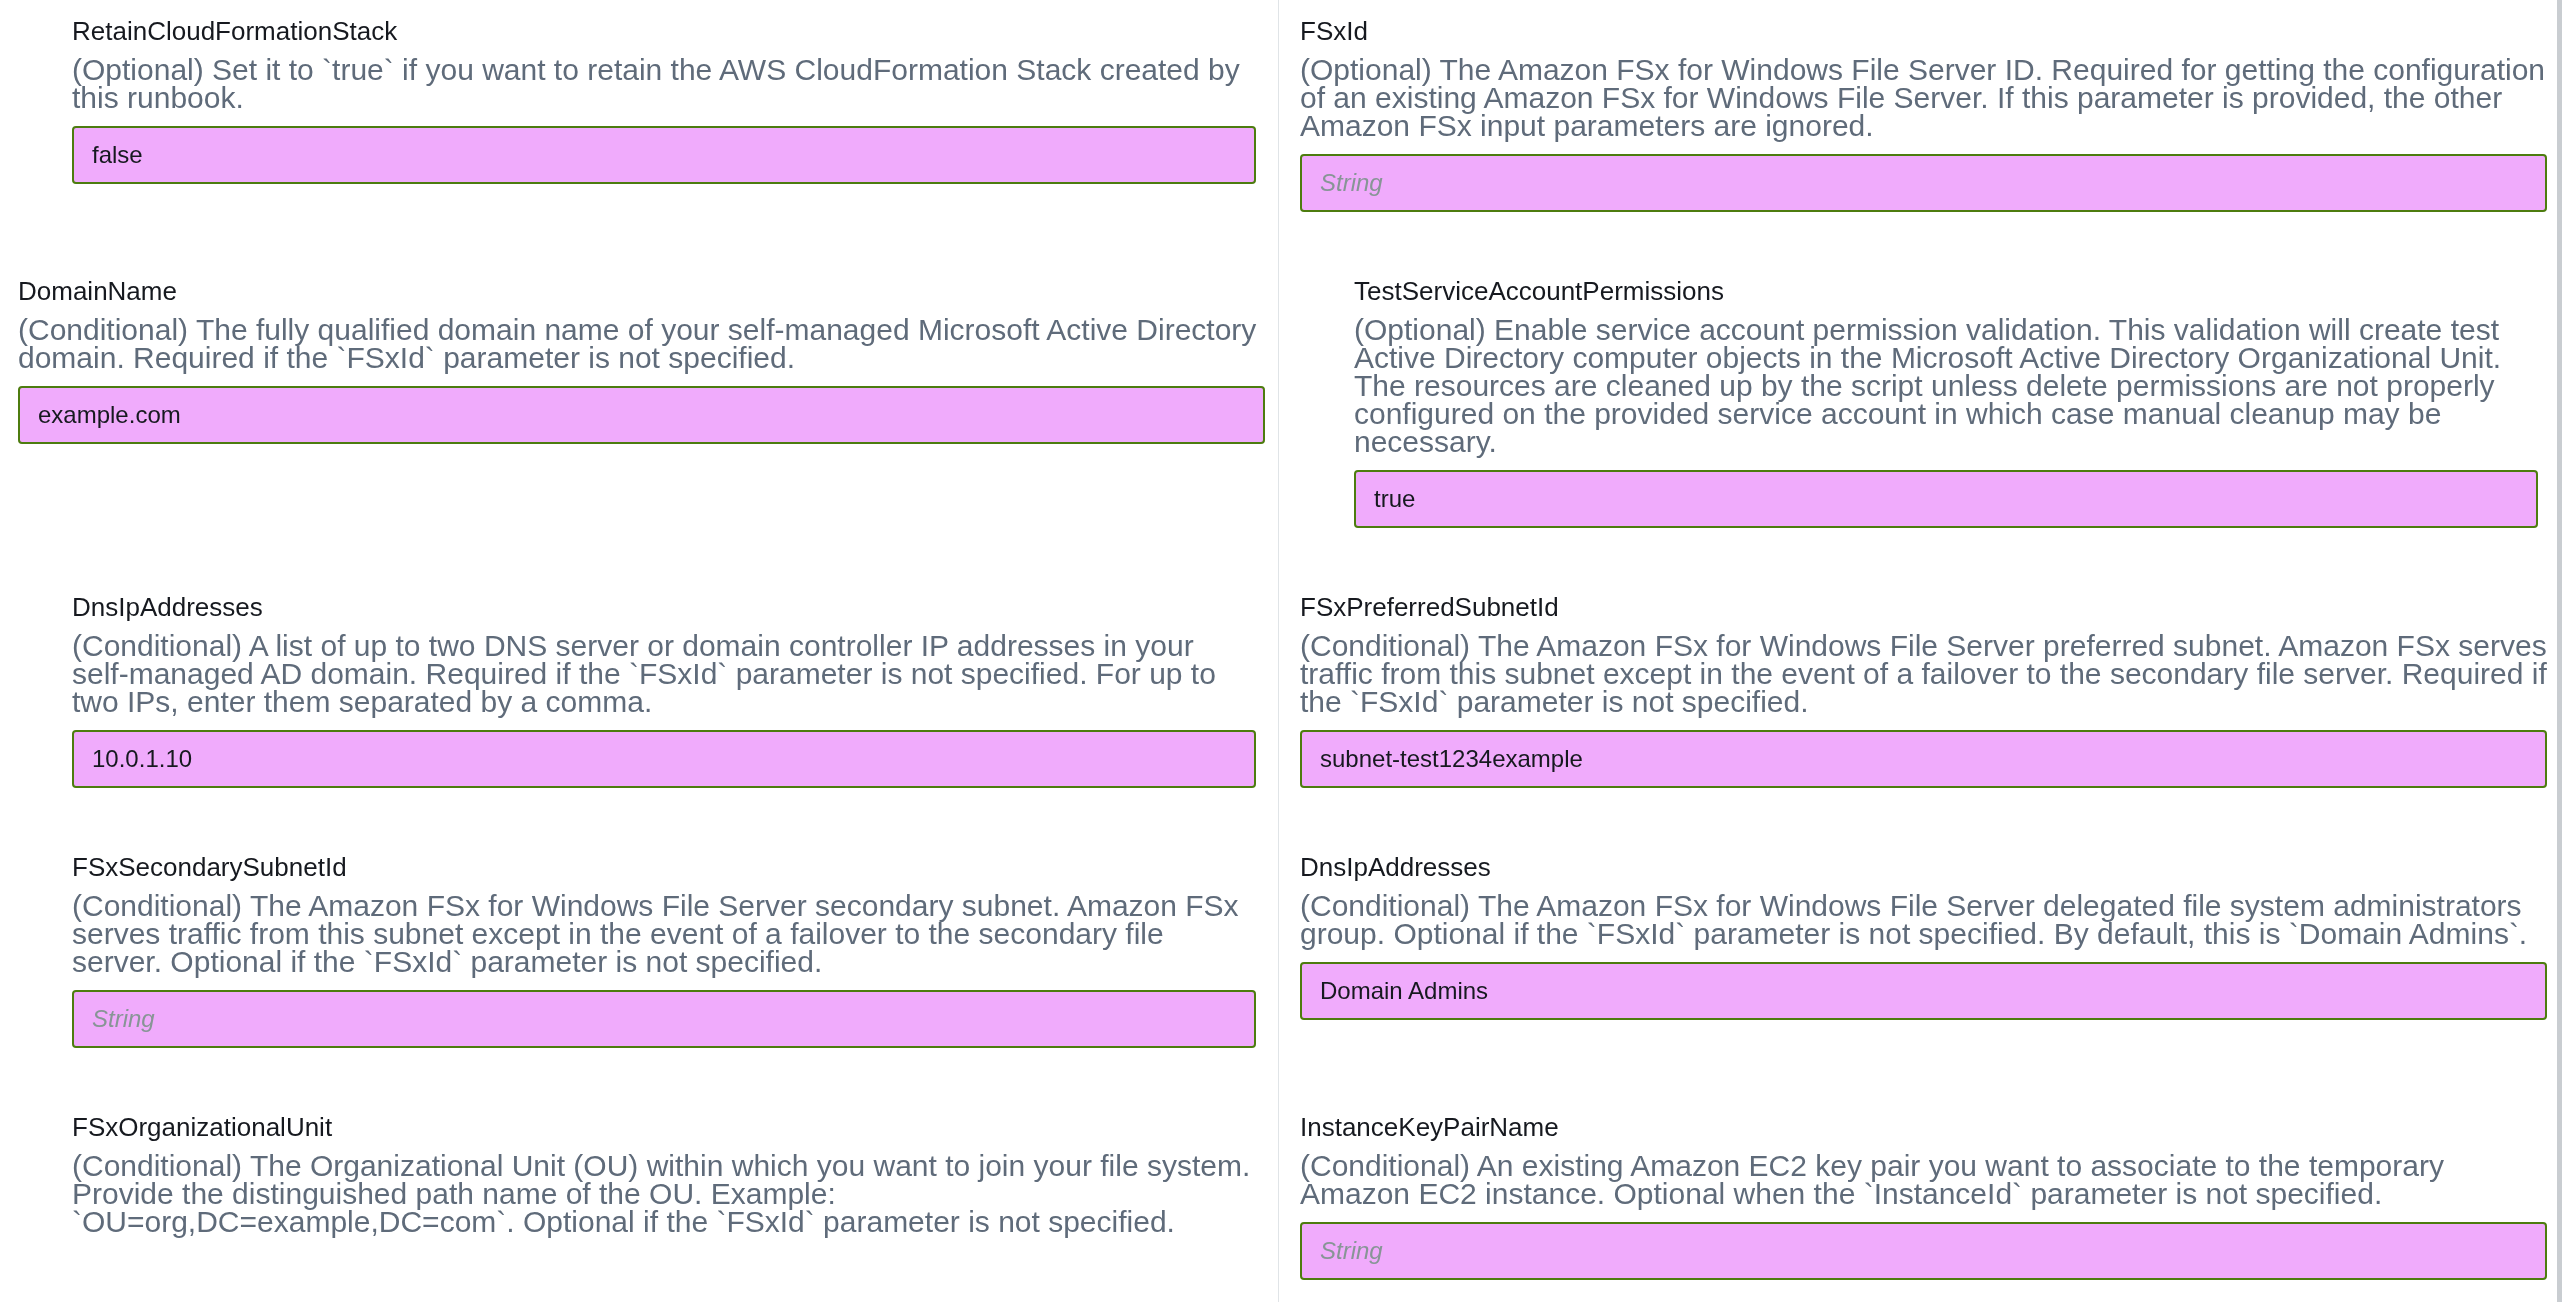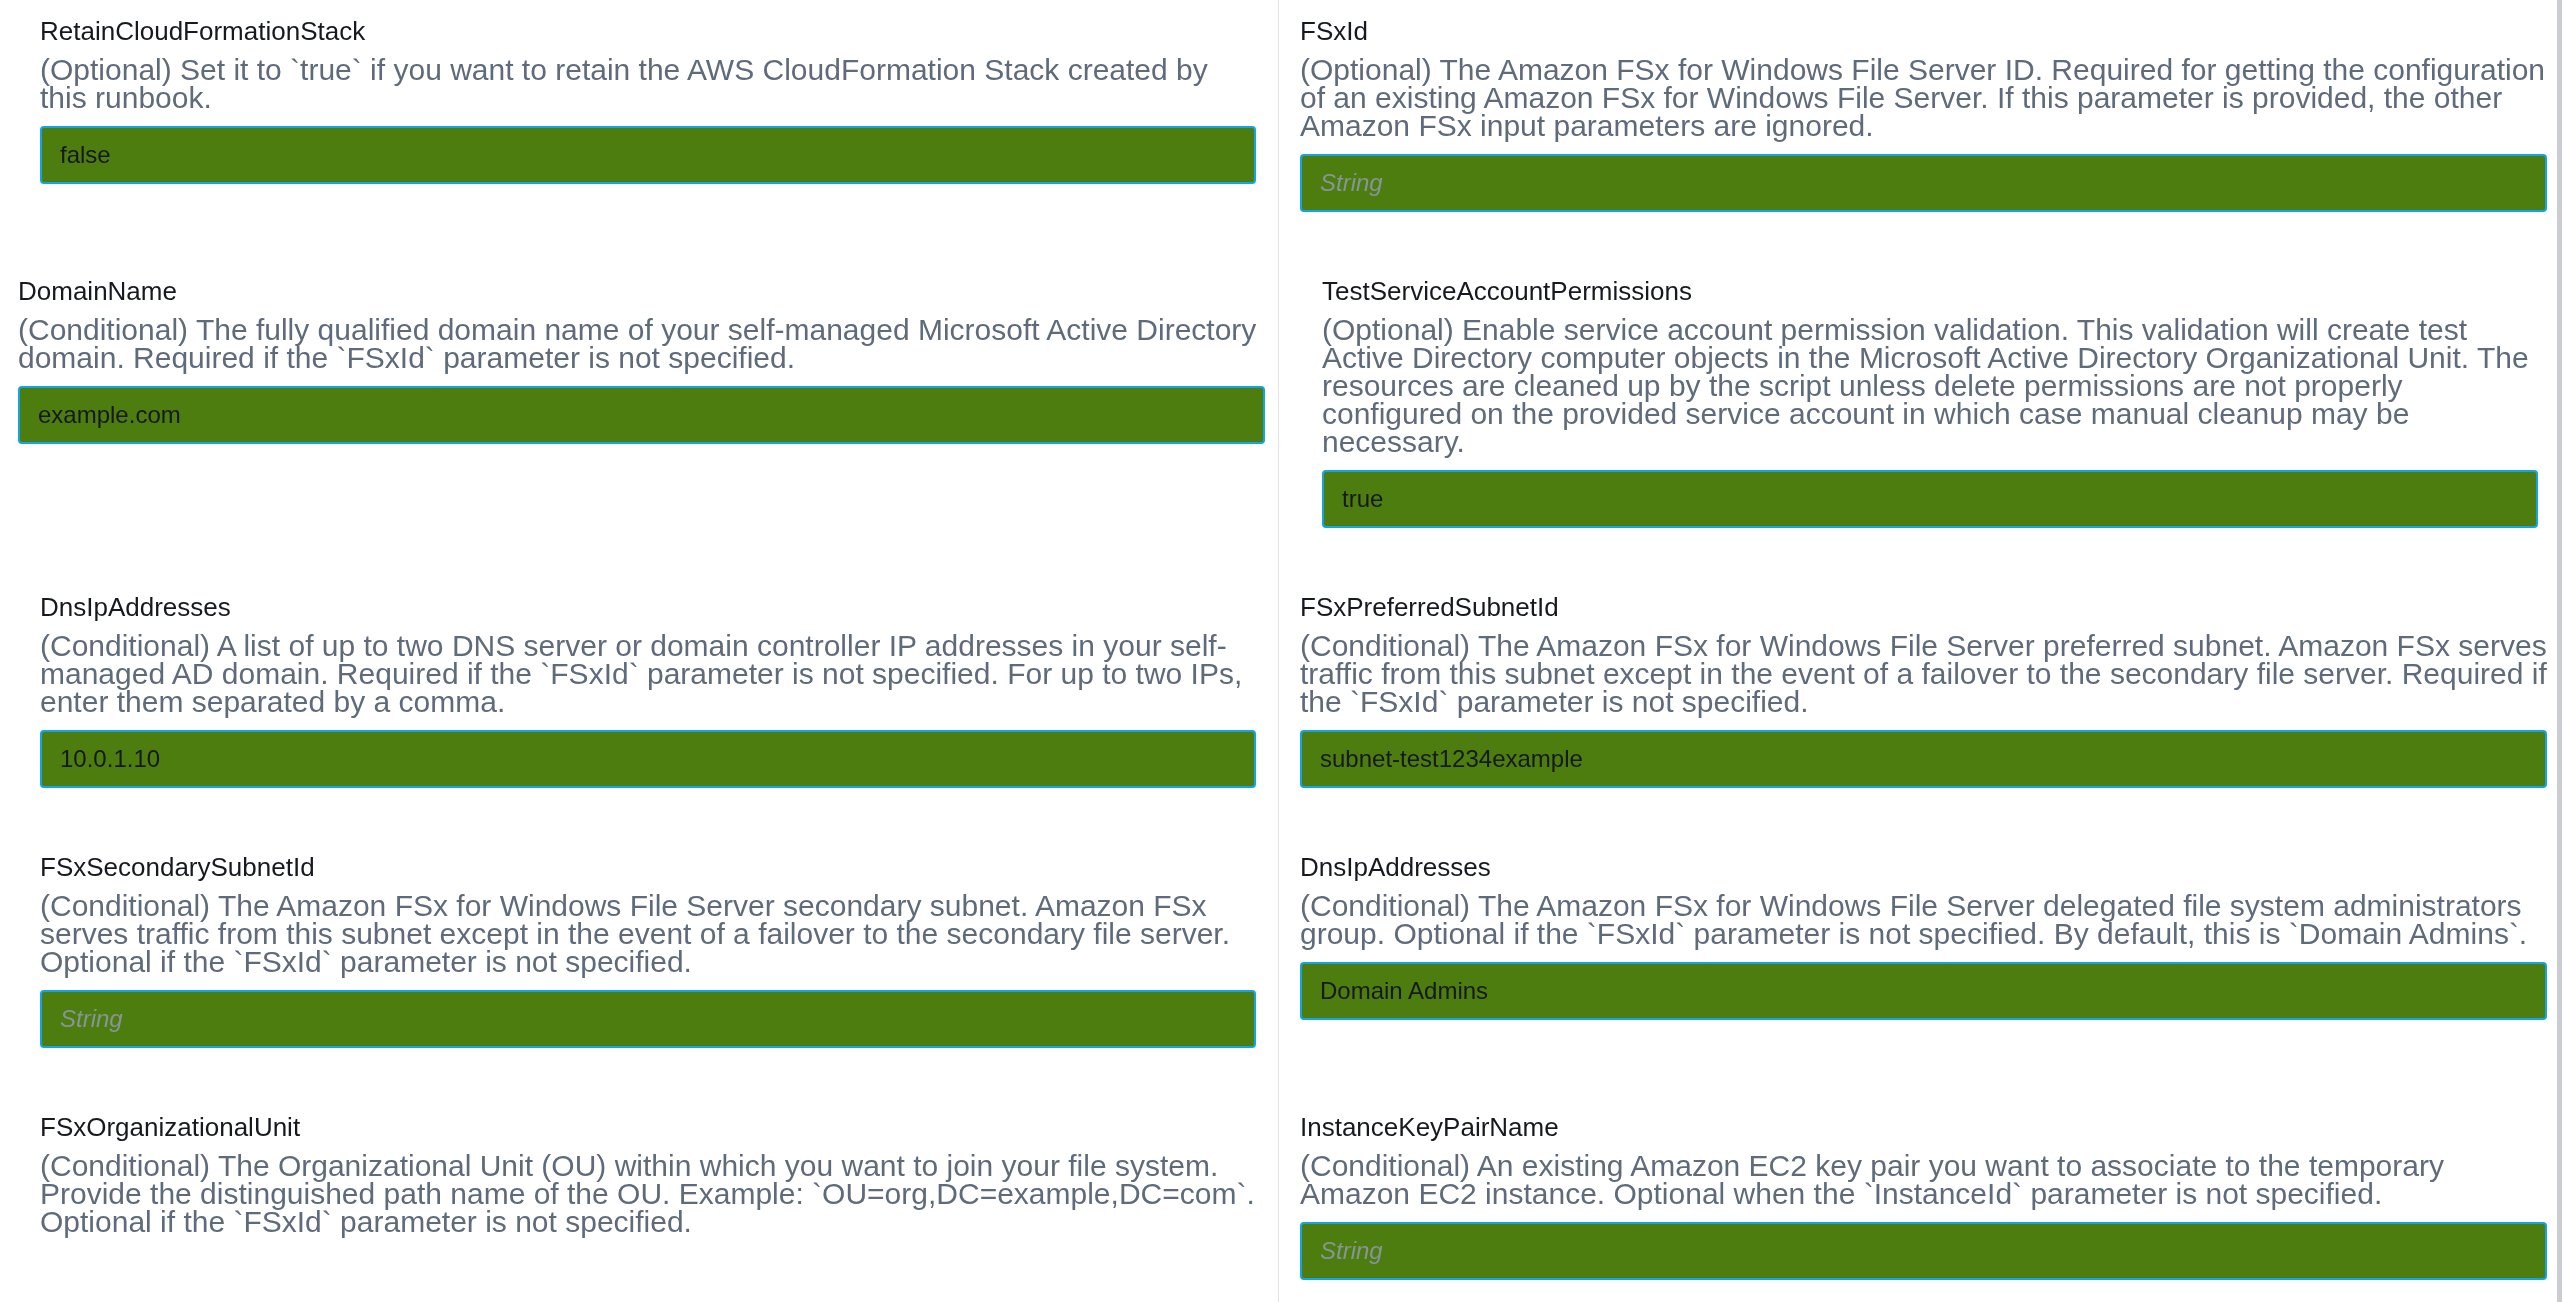--- a/index.html
+++ b/index.html
@@ -18,44 +18,44 @@
   .params-grid {
     display: grid;
     grid-template-columns: 1282px 1282px;
     row-gap: 62px;
     padding-top: 14px;
     box-sizing: border-box;
   }
   .cell {
     box-sizing: border-box;
   }
-  .cell.left  { padding-left: 40px; padding-right: 26px; }
+  .cell.left  { padding-left: 40px; padding-right: 26px; margin-left: 32px; }
   .cell.right { padding-left: 18px; padding-right: 17px; }
 
   .field-name {
     font-size: 26px;
     line-height: 34px;
     color: #16191f;
     font-weight: 400;
     margin: 0 0 8px 0;
   }
   .field-desc {
     font-size: 30px;
     line-height: 28px;
     color: #5f6b7a;
     margin: 0 0 14px 0;
   }
   .field-input {
     display: block;
     width: 100%;
     height: 58px;
     box-sizing: border-box;
-    border: 2px solid #0ea5e9;
+    border: 2px solid #4d7c0f;
     border-radius: 4px;
-    background: #4d7c0f;
+    background: #f0abfc;
     color: #16191f;
     font-family: "Liberation Sans", sans-serif;
     font-size: 24px;
     padding: 0 18px;
     outline: none;
   }
   .field-input::placeholder {
     color: #879596;
     font-style: italic;
     opacity: 1;

